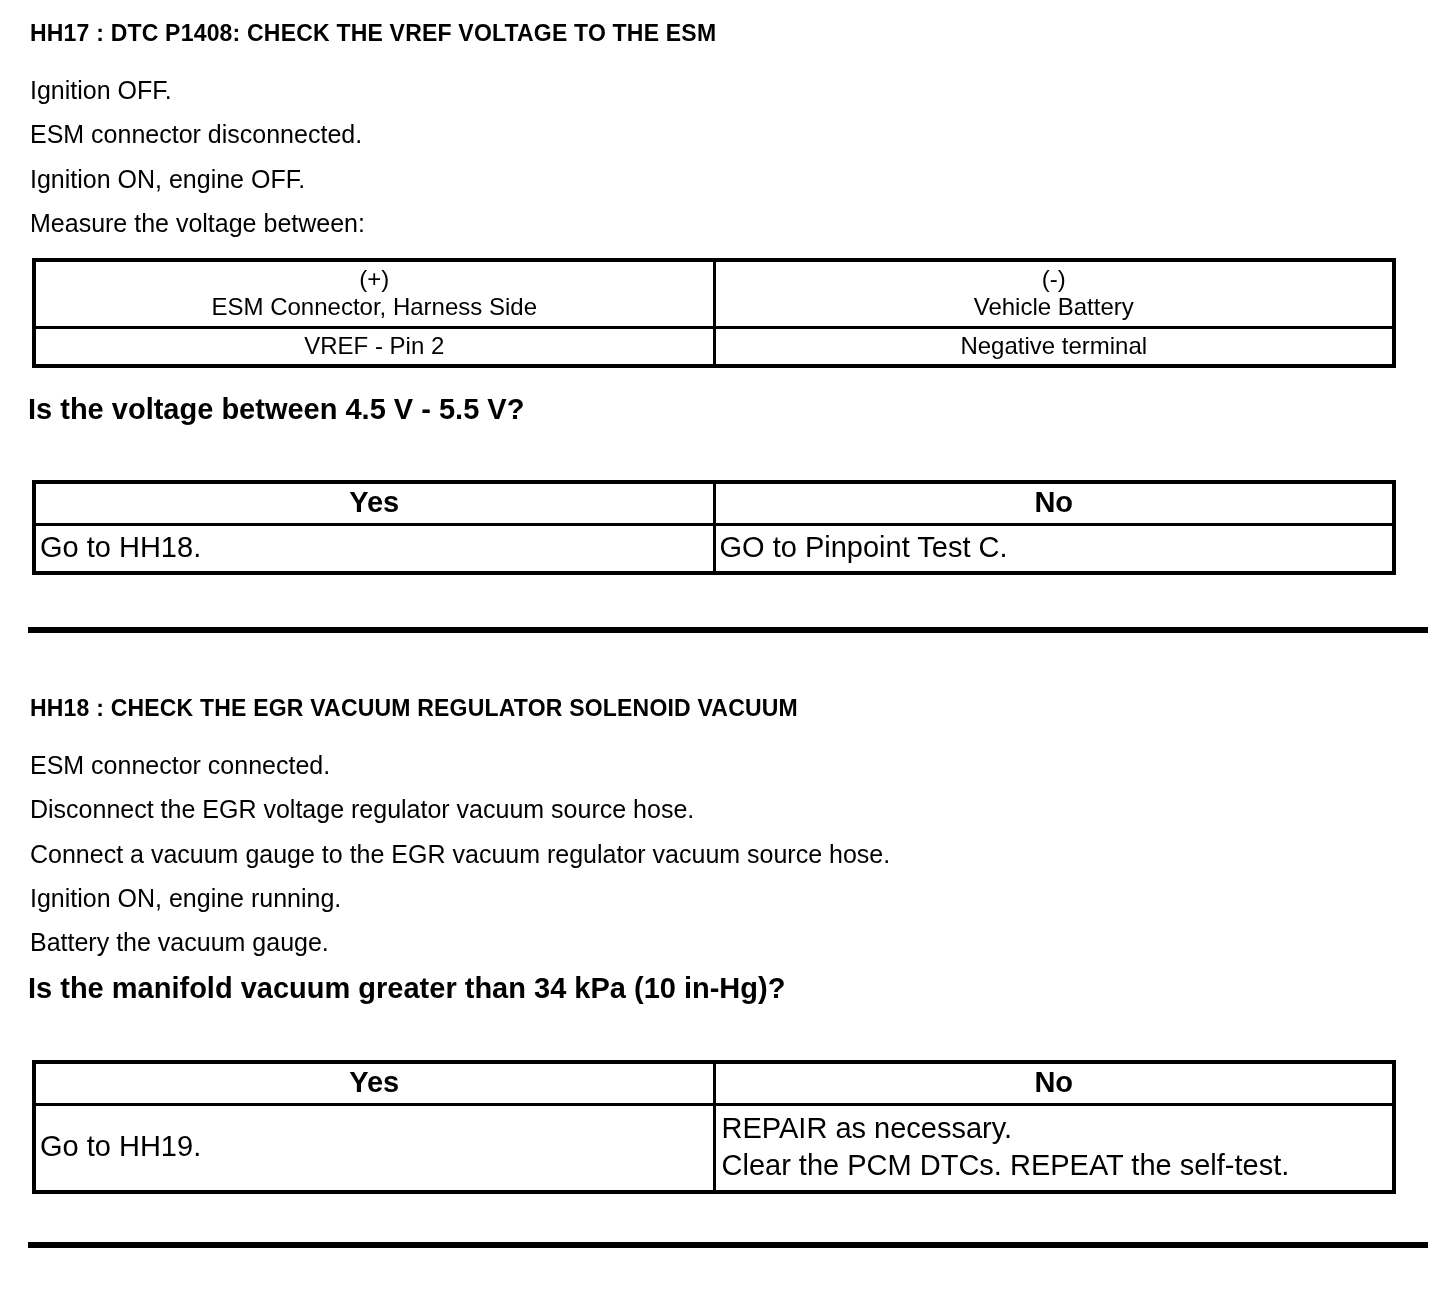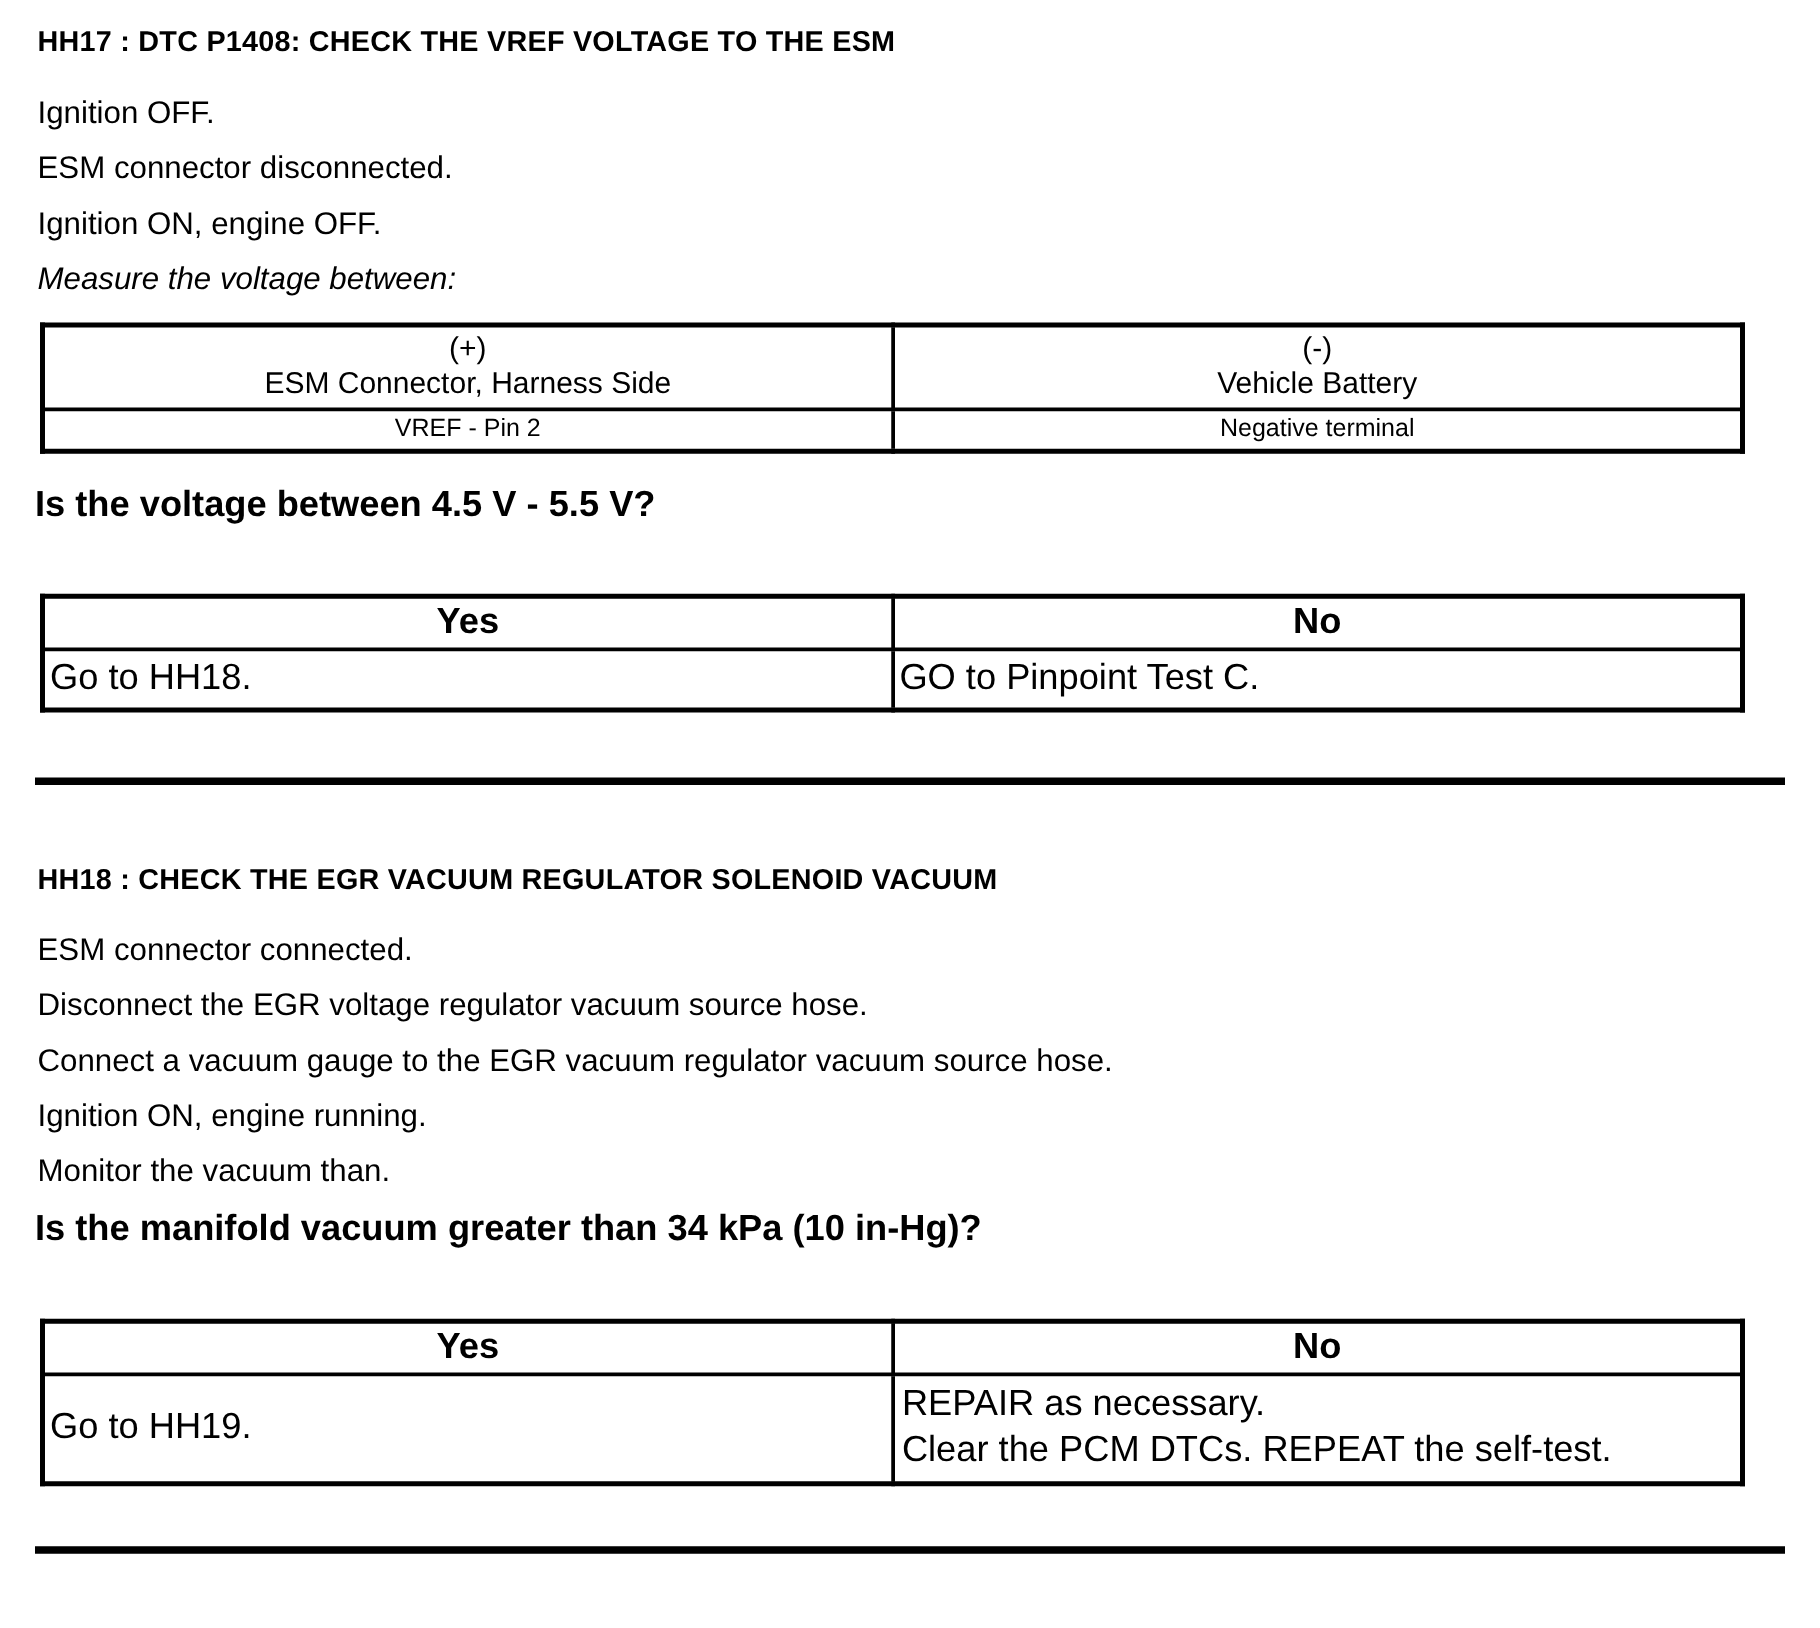--- a/index.html
+++ b/index.html
@@ -21,21 +21,21 @@
     font-weight: bold;
     margin: 4px 2px 30px 2px;
     letter-spacing: 0.2px;
   }
   .step {
     font-size: 25px;
     font-weight: normal;
     margin: 0 2px 18px 2px;
     line-height: 1.05;
   }
-  .step.pre-table { margin-top: 10px; margin-bottom: 4px; font-style: italic; }
+  .step.pre-table { margin-top: 10px; margin-bottom: 4px; }
   .question {
     font-size: 29px;
     font-weight: bold;
     margin: 0 0 0 0;
     line-height: 1.05;
   }
   table {
     border-collapse: collapse;
     width: 1364px;
     table-layout: fixed;
@@ -49,21 +49,21 @@
   
   .measure-table { margin: 22px 0 26px 4px; }
   .measure-table .hdr {
     text-align: center;
     font-size: 24px;
     line-height: 1.18;
     padding: 3px 4px 4px 4px;
   }
   .measure-table .val {
     text-align: center;
-    font-size: 20px;
+    font-size: 24px;
     padding: 3px 4px 4px 4px;
   }
   
   .decision-table { margin: 56px 0 0 4px; padding-left: 48px; }
   .decision-table th {
     font-size: 29px;
     font-weight: bold;
     text-align: center;
     padding: 2px 4px 4px 4px;
   }
@@ -137,21 +137,21 @@
 
   <hr class="divider">
 
   <section class="section-2">
     <h1 class="section-title">HH18 : CHECK THE EGR VACUUM REGULATOR SOLENOID VACUUM</h1>
 
     <p class="step">ESM connector connected.</p>
     <p class="step">Disconnect the EGR voltage regulator vacuum source hose.</p>
     <p class="step">Connect a vacuum gauge to the EGR vacuum regulator vacuum source hose.</p>
     <p class="step">Ignition ON, engine running.</p>
-    <p class="step">Monitor the vacuum than.</p>
+    <p class="step">Battery the vacuum gauge.</p>
 
     <p class="question">Is the manifold vacuum greater than 34 kPa (10 in-Hg)?</p>
 
     <table class="decision-table">
       <tbody>
         <tr>
           <th>Yes</th>
           <th>No</th>
         </tr>
         <tr>

